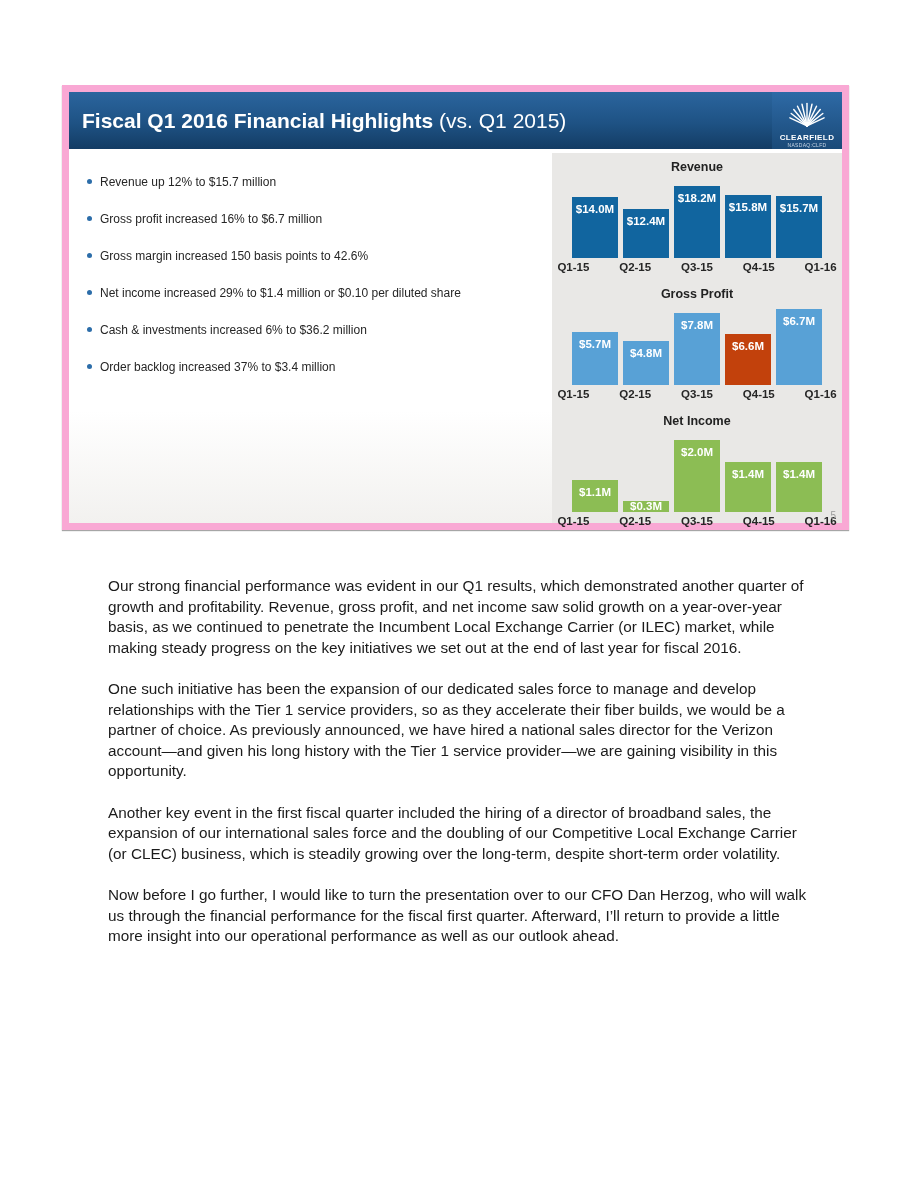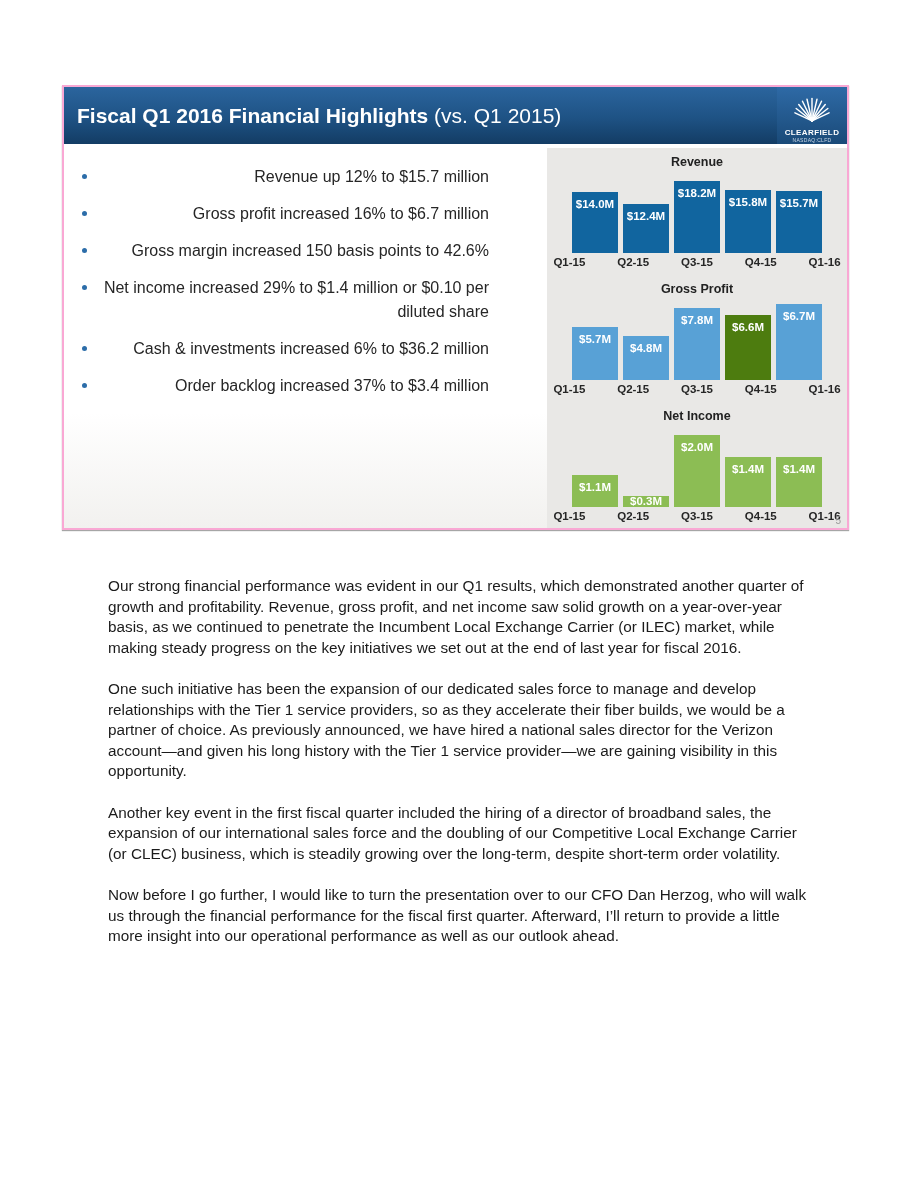--- a/index.html
+++ b/index.html
@@ -2,42 +2,42 @@
 <html><head>
 <meta charset="utf-8">
 <style>
   * { margin:0; padding:0; box-sizing:border-box; }
   html,body { width:911px; height:1179px; background:#ffffff;
     font-family:"Liberation Sans", sans-serif; }
   .page { position:relative; width:911px; height:1179px; overflow:hidden; }
 
   
   .slide { position:absolute; left:62px; top:85px; width:787px; height:445px;
-    border:2px solid #f9a8d4; background:#fff; box-shadow:0 1px 1px rgba(0,0,0,.35); }
+    border:7px solid #f9a8d4; background:#fff; box-shadow:0 1px 1px rgba(0,0,0,.35); }
 
   .slide-header { position:absolute; left:0; top:0; right:0; height:57px;
     background:linear-gradient(180deg,#2b659e 0%, #1e5284 55%, #133c64 100%);
     display:flex; align-items:center; }
   .slide-title { padding-left:13px; color:#fff; font-size:21px; white-space:nowrap; }
   .slide-title .t-main { font-weight:bold; }
   .slide-title .t-suffix { font-weight:normal; }
 
   .logo-tile { position:absolute; right:0; top:0; width:70px; height:57px;
     background:linear-gradient(180deg,#2e6aa6 0%, #1a4a78 100%);
     display:flex; flex-direction:column; align-items:center; justify-content:center;
     padding-top:2px; }
   .logo-name { color:#fff; font-size:8px; font-weight:bold; letter-spacing:.4px; line-height:9px; }
   .logo-ticker { color:#c9d7e6; font-size:5px; line-height:6px; letter-spacing:.3px; }
 
   
   .left-panel { position:absolute; left:0; top:57px; width:483px; bottom:0;
     background:linear-gradient(180deg,#ffffff 70%, #f2f1ef 100%); }
   .bullets { list-style:none; padding:21px 10px 0 17px; }
   .bullets li { position:relative; padding-left:14px; max-width:408px;
-    font-size:16px; line-height:24px; color:#262626; margin-bottom:13px;text-align:right; }
+    font-size:12px; line-height:24px; color:#262626; margin-bottom:13px; }
   .bullets li .dot { position:absolute; left:1px; top:9px; width:5px; height:5px;
     border-radius:50%; background:#2c6da9; }
 
   
   .charts-panel { position:absolute; left:483px; right:0; top:61px; bottom:0;
     background:#e9e8e6; }
   .chart { height:127px; position:relative; }
   .chart-title { text-align:center; font-weight:bold; font-size:12.5px;
     color:#222; padding-top:7px; }
   .bar-area { position:absolute; left:0; right:0; top:33px; height:72px;
@@ -133,21 +133,21 @@
         <div class="bar-area">
             <div class="bar" style="height: 53px; background: rgb(88, 161, 214);">
               <div class="bar-label">$5.7M</div>
             </div>
             <div class="bar" style="height: 44px; background: rgb(88, 161, 214);">
               <div class="bar-label">$4.8M</div>
             </div>
             <div class="bar" style="height: 72px; background: rgb(88, 161, 214);">
               <div class="bar-label">$7.8M</div>
             </div>
-            <div class="bar" style="height: 65px; background: #4d7c0f;">
+            <div class="bar" style="height: 51px; background: #c2410c;">
               <div class="bar-label">$6.6M</div>
             </div>
             <div class="bar" style="height: 76px; background: rgb(88, 161, 214);">
               <div class="bar-label">$6.7M</div>
             </div>
           </div>
         <div class="axis-row">
             <div class="tick">Q1-15</div>
             <div class="tick">Q2-15</div>
             <div class="tick">Q3-15</div>

